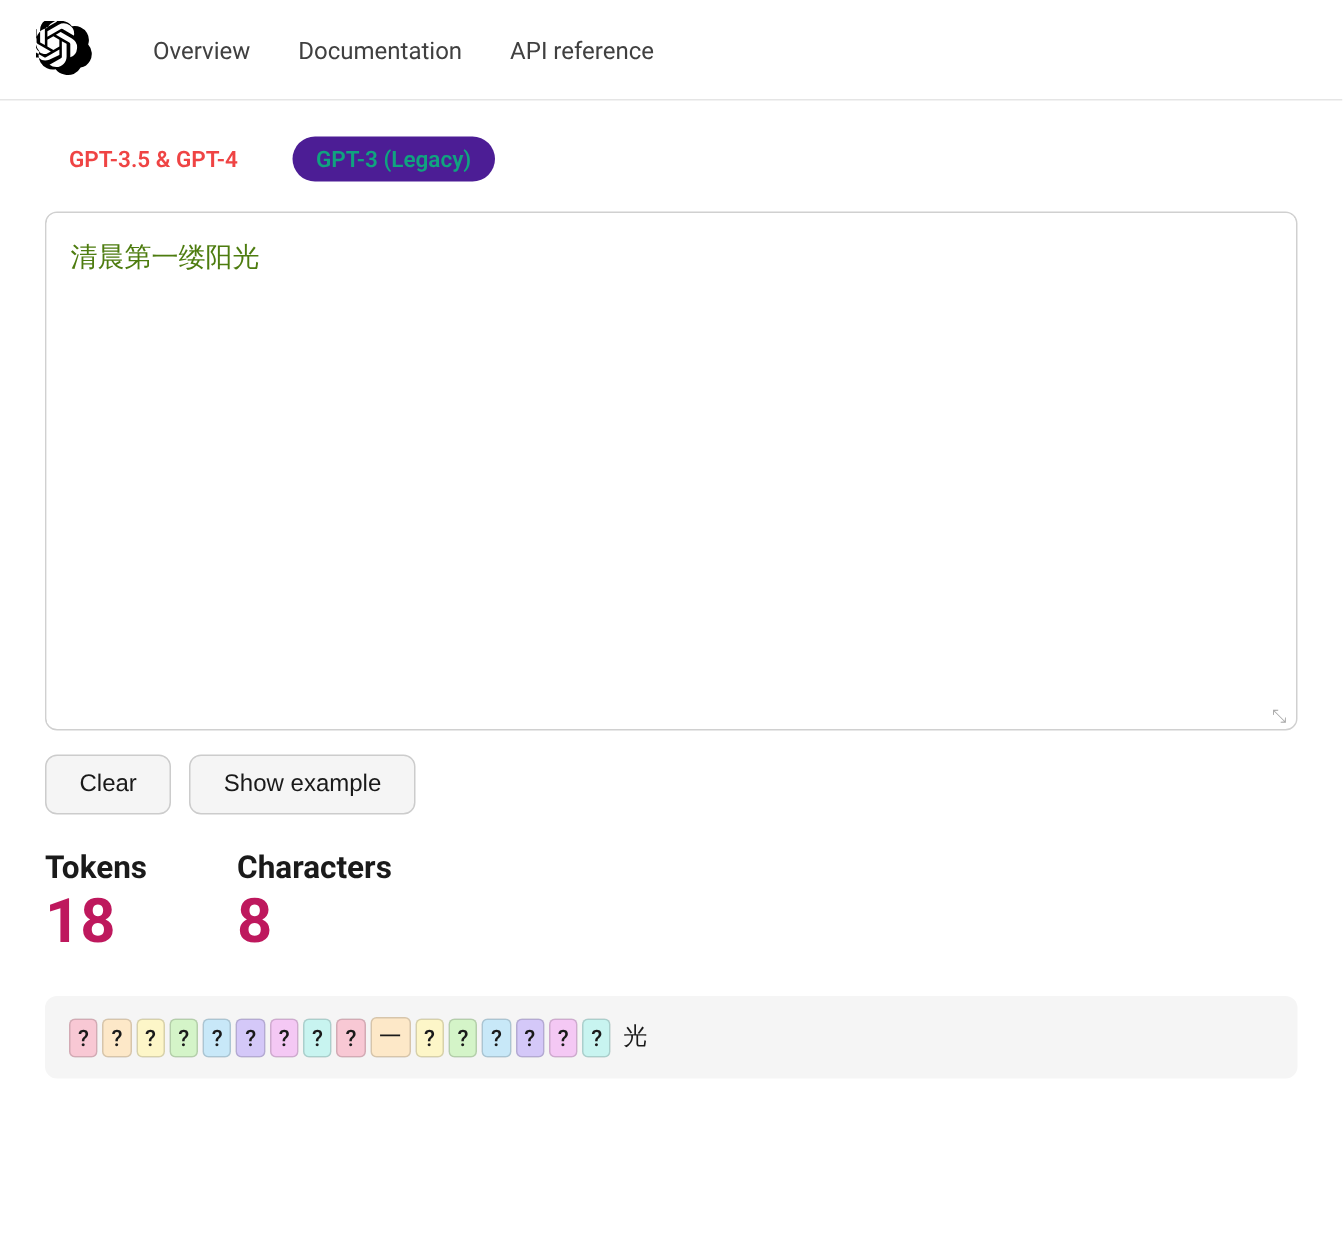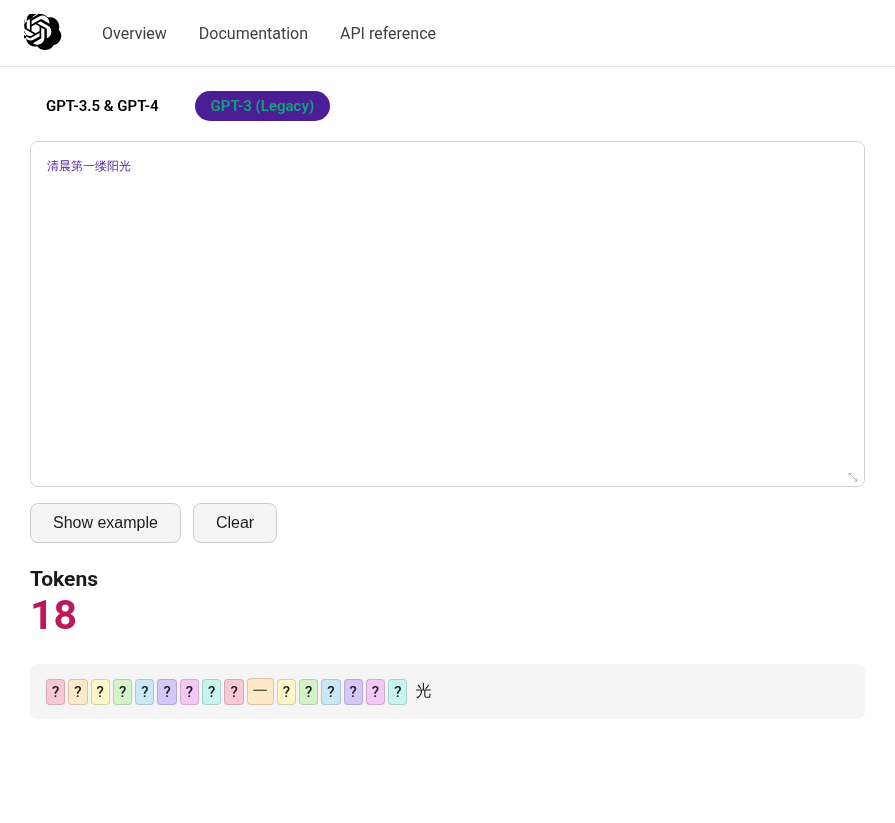--- a/index.html
+++ b/index.html
@@ -59,21 +59,21 @@
 
     .tab {
       font-size: 15px;
       font-weight: 600;
       cursor: pointer;
       padding: 6px 16px;
       border-radius: 20px;
     }
 
     .tab-gpt35 {
-      color: #000000;
+      color: #ef4444;
       background: transparent;
     }
 
     .tab-gpt3legacy {
       color: #10a37f;
       background: #4c1d95;
       border: none;
     }
 
     
@@ -82,26 +82,26 @@
       border-radius: 8px;
       overflow: hidden;
       margin-bottom: 16px;
       position: relative;
     }
 
     .input-textarea {
       width: 100%;
       height: 340px;
       padding: 16px;
-      font-size: 12px;
+      font-size: 18px;
       border: none;
       outline: none;
       resize: none;
-      font-family: Liberation Mono, monospace;
-      color: #4c1d95;
+      font-family: Liberation Serif, serif;
+      color: #4d7c0f;
       background: #fff;
       line-height: 1.5;
     }
 
     .resize-handle {
       position: absolute;
       bottom: 4px;
       right: 4px;
       width: 12px;
       height: 12px;
@@ -209,28 +209,32 @@
     <span class="tab tab-gpt35">GPT-3.5 &amp; GPT-4</span>
     <span class="tab tab-gpt3legacy">GPT-3 (Legacy)</span>
   </div>
 
   <div class="textarea-wrapper">
     <textarea class="input-textarea" style="">清晨第一缕阳光</textarea>
     <span class="resize-handle">⤡</span>
   </div>
 
   <div class="button-row">
+    <button class="btn">Clear</button>
     <button class="btn">Show example</button>
-    <button class="btn">Clear</button>
   </div>
 
   <div class="stats">
     <div class="stat-item">
       <div class="stat-label">Tokens</div>
       <div class="stat-value">18</div>
+    </div>
+    <div class="stat-item">
+      <div class="stat-label">Characters</div>
+      <div class="stat-value">8</div>
     </div>
   </div>
 
   <div class="token-viz-wrapper" id="token-viz">
 
   <span class="token-block tc-0">?</span>
       <span class="token-block tc-1">?</span>
       <span class="token-block tc-2">?</span>
       <span class="token-block tc-3">?</span>
       <span class="token-block tc-4">?</span>

